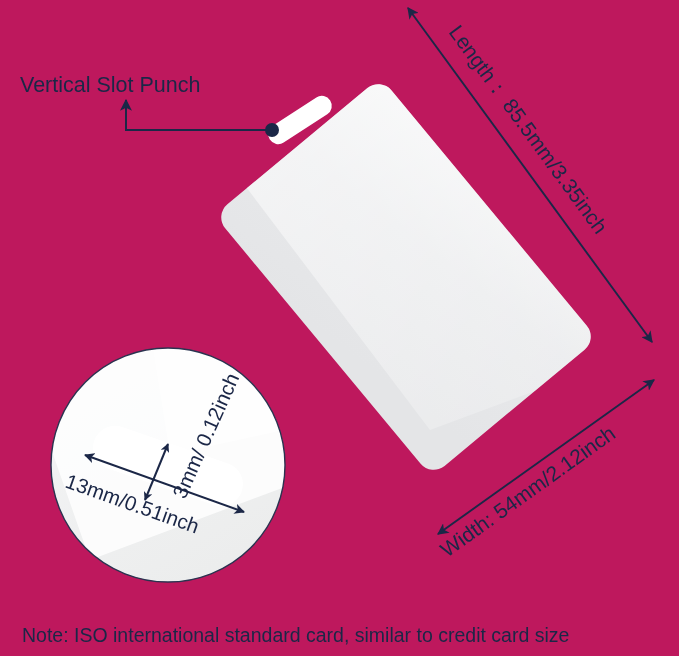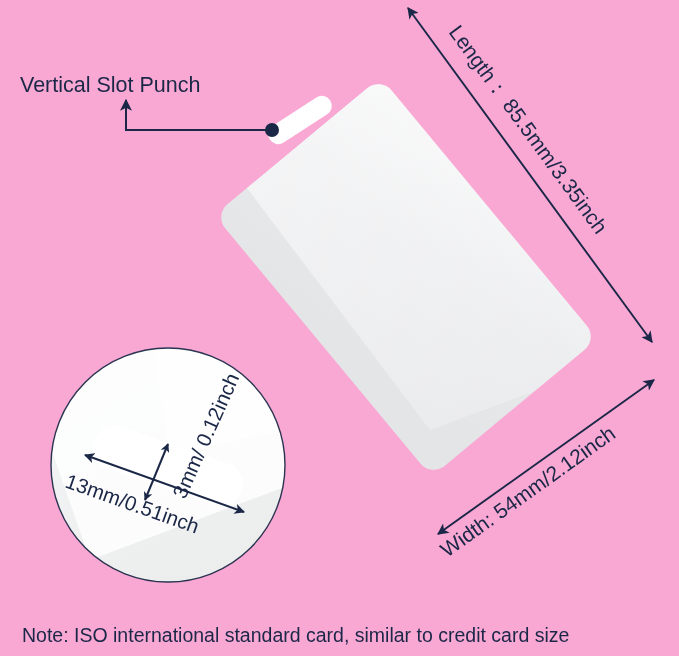--- a/index.html
+++ b/index.html
@@ -7,21 +7,21 @@
     padding: 0;
     background: #ffffff;
   }
   body {
     font-family: "Liberation Sans", sans-serif;
   }
   #stage {
     position: relative;
     width: 679px;
     height: 656px;
-    background: #f9a8d4;
+    background: #be185d;
     overflow: hidden;
   }
   #stage svg.layer {
     position: absolute;
     left: 0;
     top: 0;
     width: 679px;
     height: 656px;
   }
   .dim-text {

